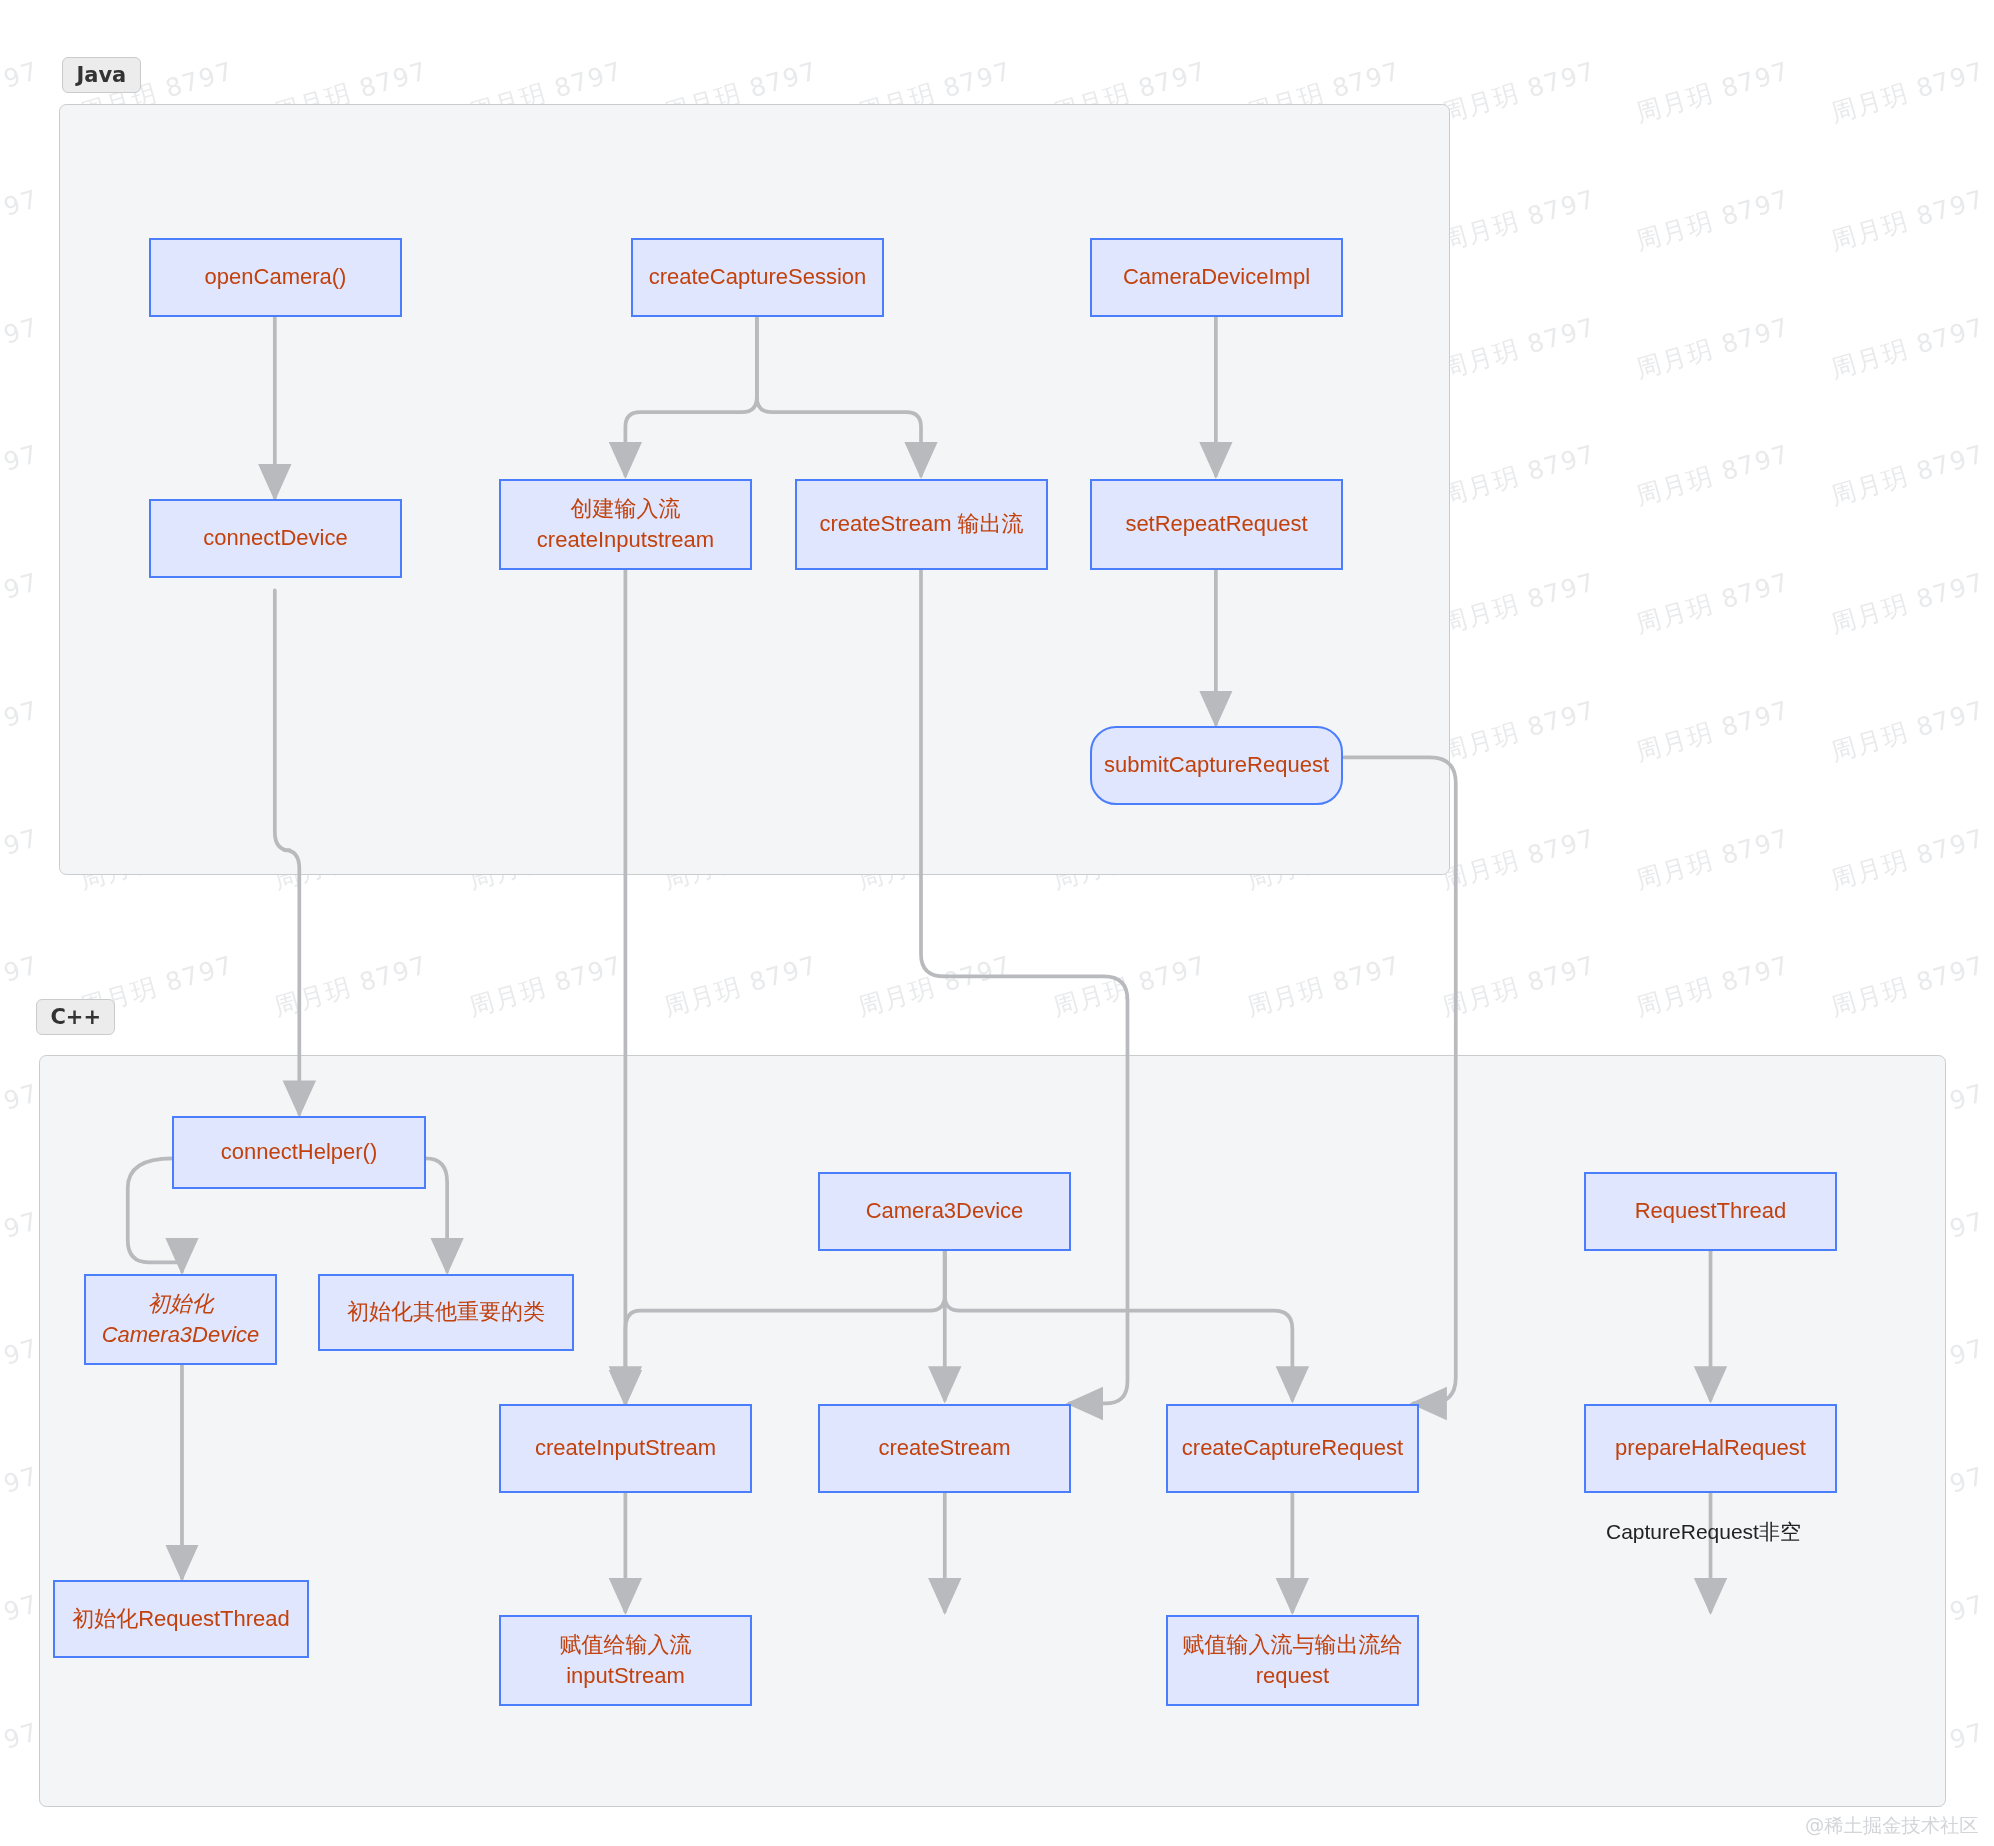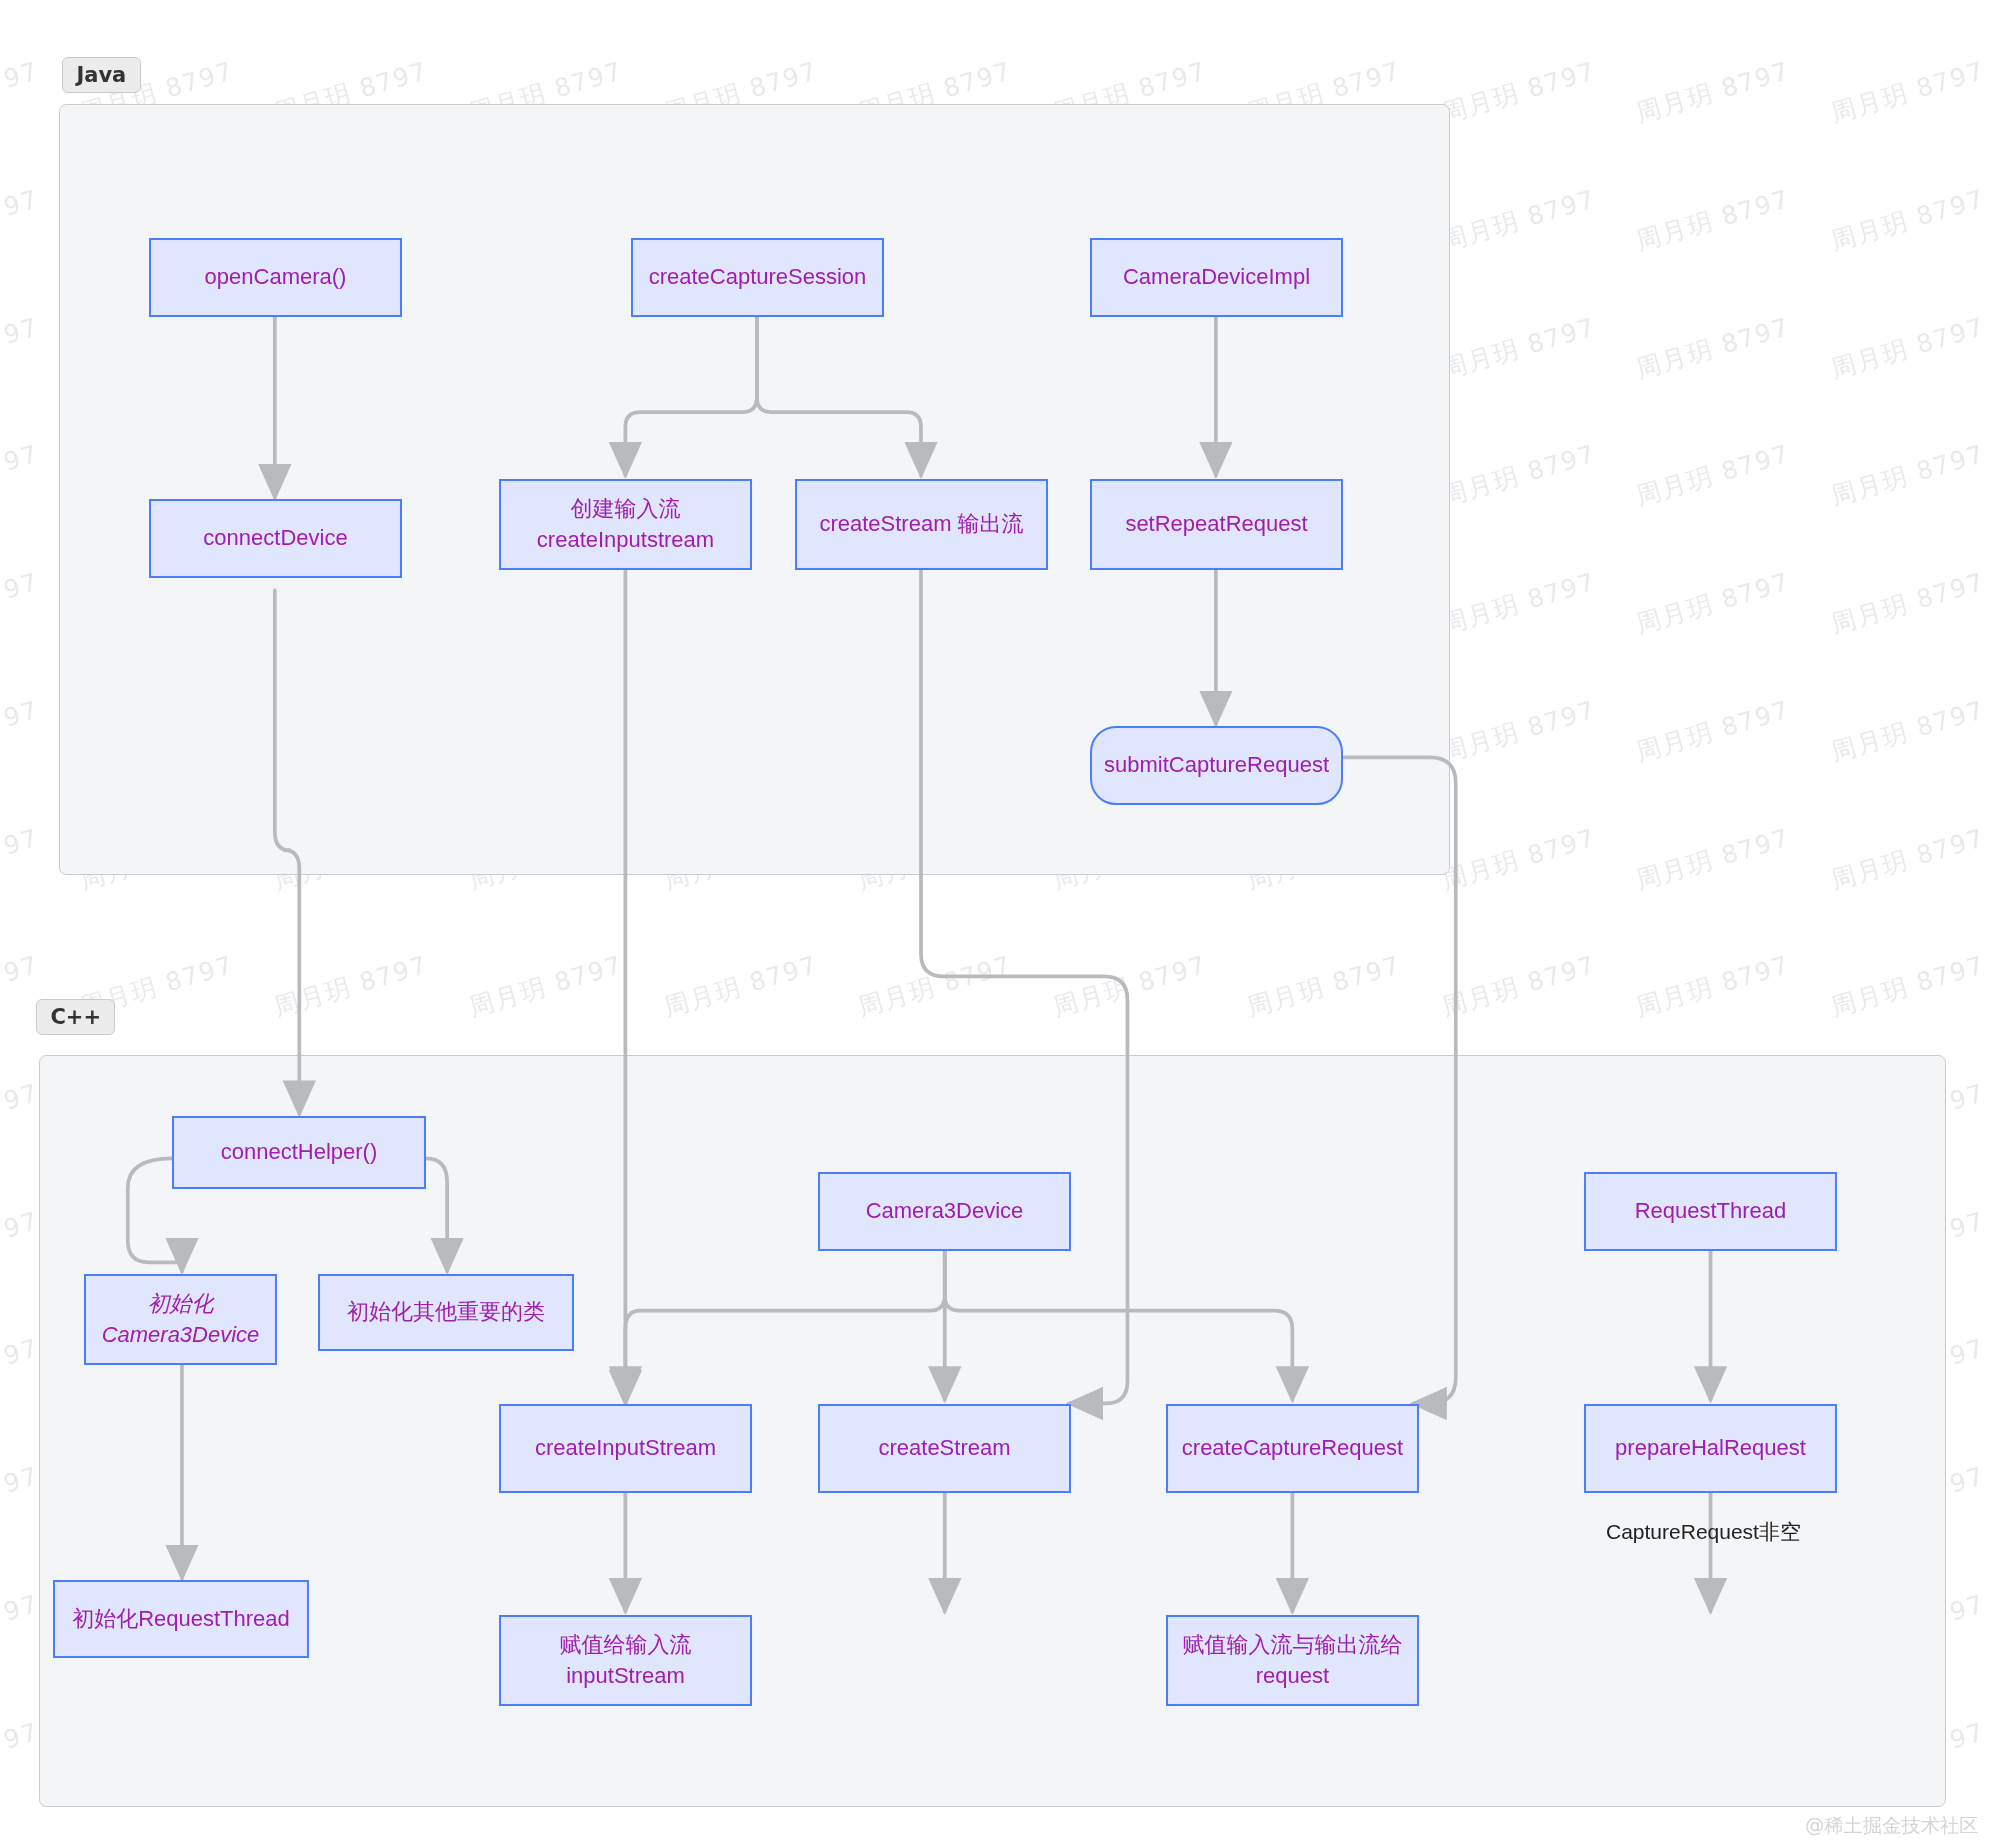--- a/index.html
+++ b/index.html
@@ -28,21 +28,21 @@
     font-family:"DejaVu Sans","Liberation Sans",sans-serif;}
 
   
   #edges{position:absolute;left:0;top:0;width:1995px;height:1846px;z-index:4;
     pointer-events:none;}
 
   
   .node{position:absolute;z-index:5;
     background:#dfe6fd;border:2.2px solid #4a7efc;
     display:flex;align-items:center;justify-content:center;
-    text-align:center;color:#a21caf;font-size:22px;line-height:1.38;
+    text-align:center;color:#c2410c;font-size:22px;line-height:1.38;
     box-sizing:border-box;padding:3px 7.4px;}
   .node span{display:block;width:100%;}
 
   .edge-label{position:absolute;z-index:5;font-size:21px;color:#222;
     background:transparent;white-space:nowrap;}
 
   .attribution{position:absolute;z-index:7;font-size:19.3px;color:#d3d5d8;
     font-family:"DejaVu Sans","Liberation Sans",sans-serif;white-space:nowrap;}
 </style>
 </head>

